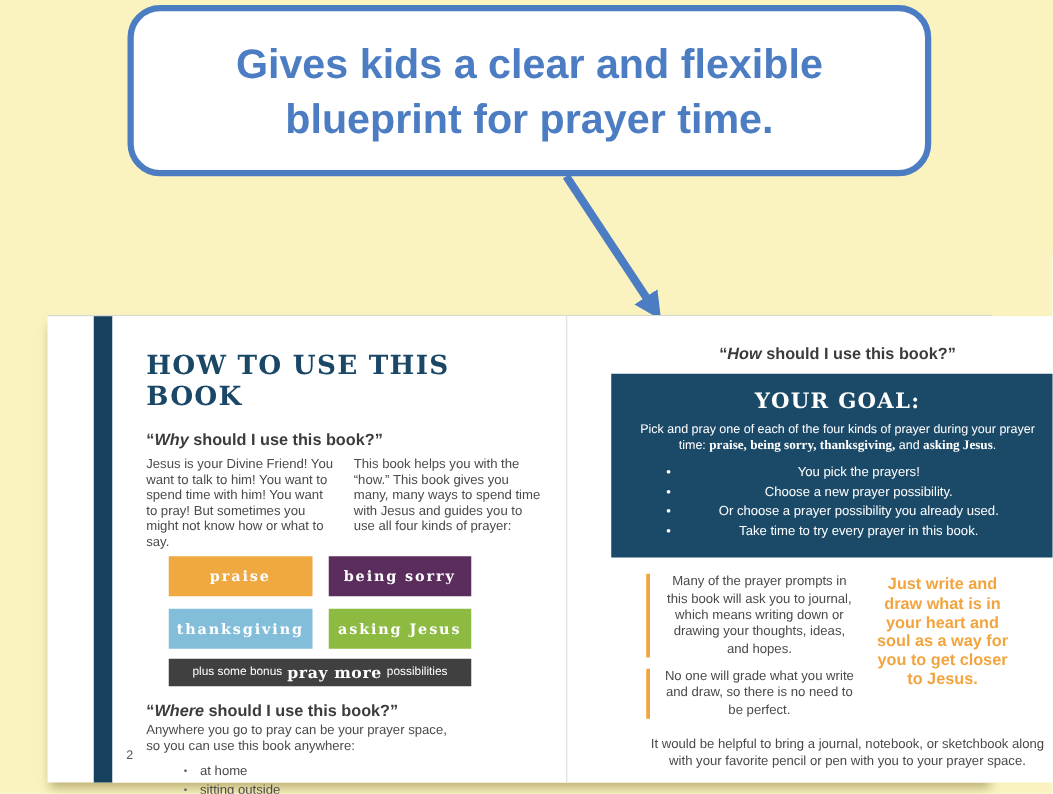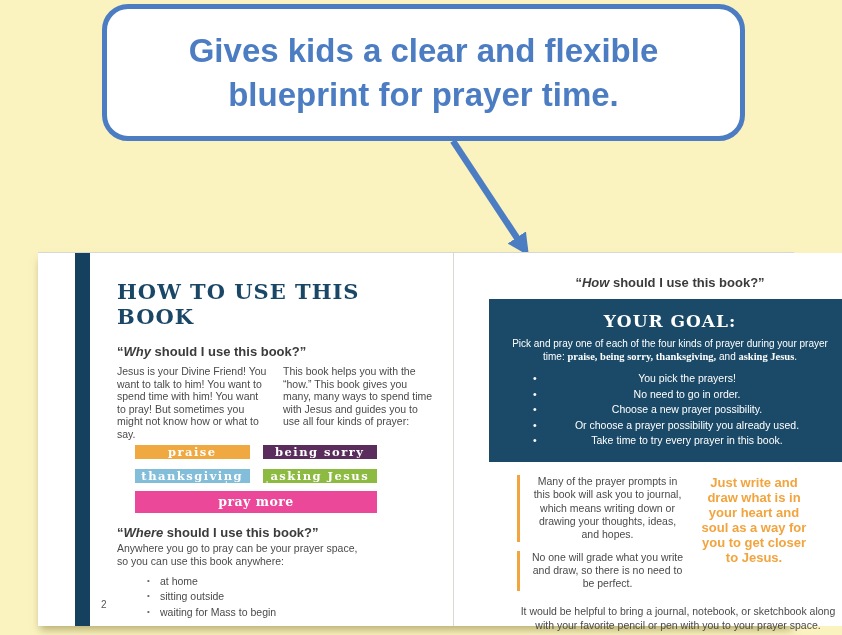--- a/index.html
+++ b/index.html
@@ -26,21 +26,21 @@
 
   
   .book-title{font-family:"DejaVu Serif",serif;font-weight:bold;color:#1B4767;
               font-size:21px;letter-spacing:1px;margin:0;}
   .qheading{font-size:13px;font-weight:bold;color:#3b3b3b;margin-top:15px;}
   .qheading .it{font-style:italic;}
   .cols{display:flex;gap:16px;margin-top:6px;}
   .col{width:150px;font-size:10.5px;line-height:1.2;color:#4a4a4a;}
   .pills{margin:4px 0 0 18px;width:242px;}
   .pill-grid{display:grid;grid-template-columns:1fr 1fr;gap:10px 13px;}
-  .pill{height:14px;display:flex;align-items:center;justify-content:center;color:#fff;
+  .pill{height:32px;display:flex;align-items:center;justify-content:center;color:#fff;
         font-family:"DejaVu Serif",serif;font-weight:bold;font-size:11.5px;letter-spacing:1.5px;}
   .pill-bonus{margin-top:8px;height:22px;display:flex;align-items:center;justify-content:center;
               gap:4px;color:#fff;}
   .pill-bonus .sm{font-size:9.5px;}
   .pill-bonus .em{font-family:"DejaVu Serif",serif;font-weight:bold;font-size:12.5px;letter-spacing:.5px;}
   .where-heading{margin-top:12px;}
   .where-intro{font-size:10.5px;line-height:1.3;color:#4a4a4a;margin-top:2px;}
   ul.dots{list-style:none;margin:6px 0 0 30px;padding:0;font-size:10.5px;color:#4a4a4a;}
   ul.dots li{margin-bottom:3px;padding-left:13px;position:relative;line-height:1.2;}
   ul.dots li::before{content:"\2022";position:absolute;left:0;top:1px;font-size:8px;color:#666;}
@@ -98,21 +98,21 @@
         <div class="col">This book helps you with the “how.” This book gives you many, many ways to spend time with Jesus and guides you to use all four kinds of prayer:</div>
       </div>
 
       <div class="pills">
         <div class="pill-grid">
           <div class="pill" style="background: rgb(240, 168, 65);">praise</div>
           <div class="pill" style="background: rgb(91, 45, 92);">being sorry</div>
           <div class="pill" style="background: rgb(130, 189, 217);">thanksgiving</div>
           <div class="pill" style="background: rgb(141, 186, 64);">asking Jesus</div>
         </div>
-        <div class="pill-bonus" style="background: #ec4899; flex-direction: column;">
+        <div class="pill-bonus" style="background: #404040;">
           <span class="sm">plus some bonus</span>
           <span class="em">pray more</span>
           <span class="sm">possibilities</span>
         </div>
       </div>
 
       <div class="qheading where-heading">
         <span>“</span><span class="it">Where</span><span> should I use this book?”</span>
       </div>
       <div class="where-intro">
@@ -134,21 +134,20 @@
         <span>“</span><span class="it">How</span><span> should I use this book?”</span>
       </div>
 
       <div class="goal-box" style="background: rgb(27, 74, 104);">
         <div class="goal-title">YOUR GOAL:</div>
         <div class="goal-intro">
           <span>Pick and pray one of each of the four kinds of prayer during your prayer time: </span><span class="b">praise, being sorry, thanksgiving,</span><span> and </span><span class="b">asking Jesus</span><span>.</span>
         </div>
         <ul class="goal-bullets">
           <li>You pick the prayers!</li>
-          <li>No need to go in order.</li>
           <li>Choose a new prayer possibility.</li>
           <li>Or choose a prayer possibility you already used.</li>
           <li>Take time to try every prayer in this book.</li>
         </ul>
       </div>
 
       <div class="journal">
         <div class="notes">
           <div class="note" style="border-left-color: rgb(242, 164, 62);">Many of the prayer prompts in this book will ask you to journal, which means writing down or drawing your thoughts, ideas, and hopes.</div>
           <div class="note" style="border-left-color: rgb(242, 164, 62);">No one will grade what you write and draw, so there is no need to be perfect.</div>

